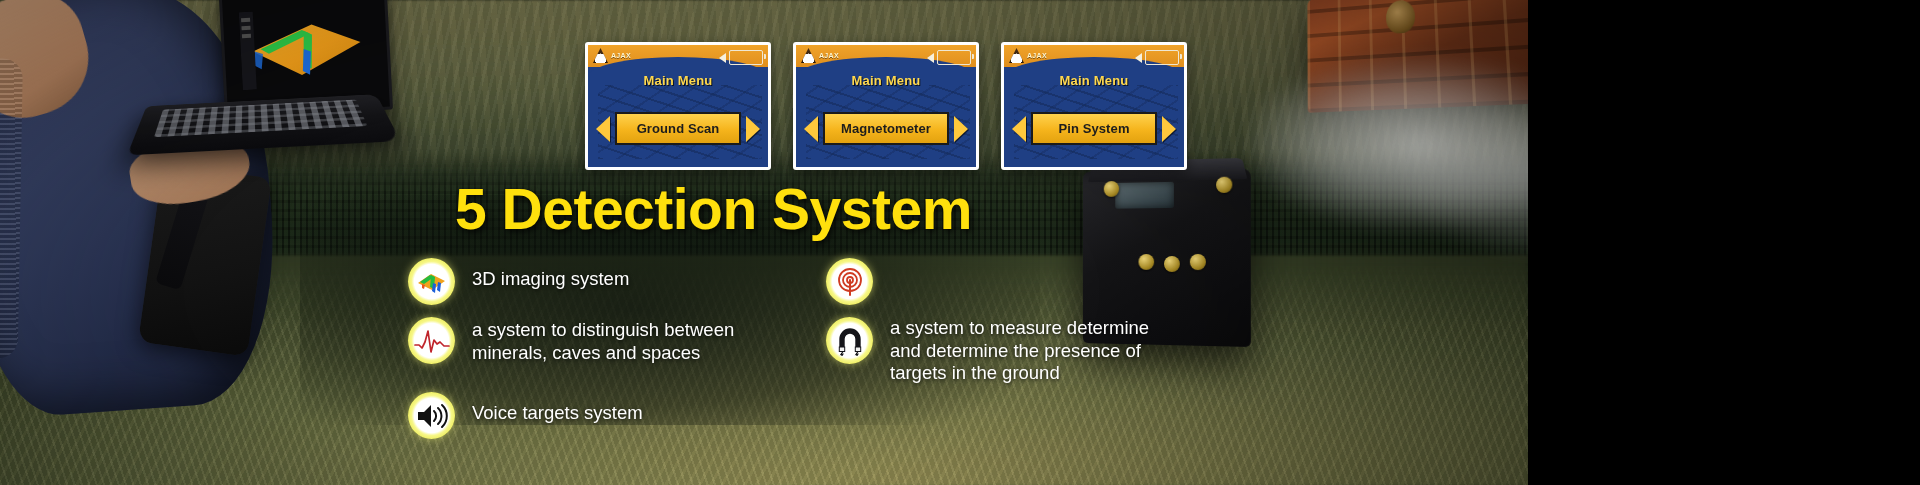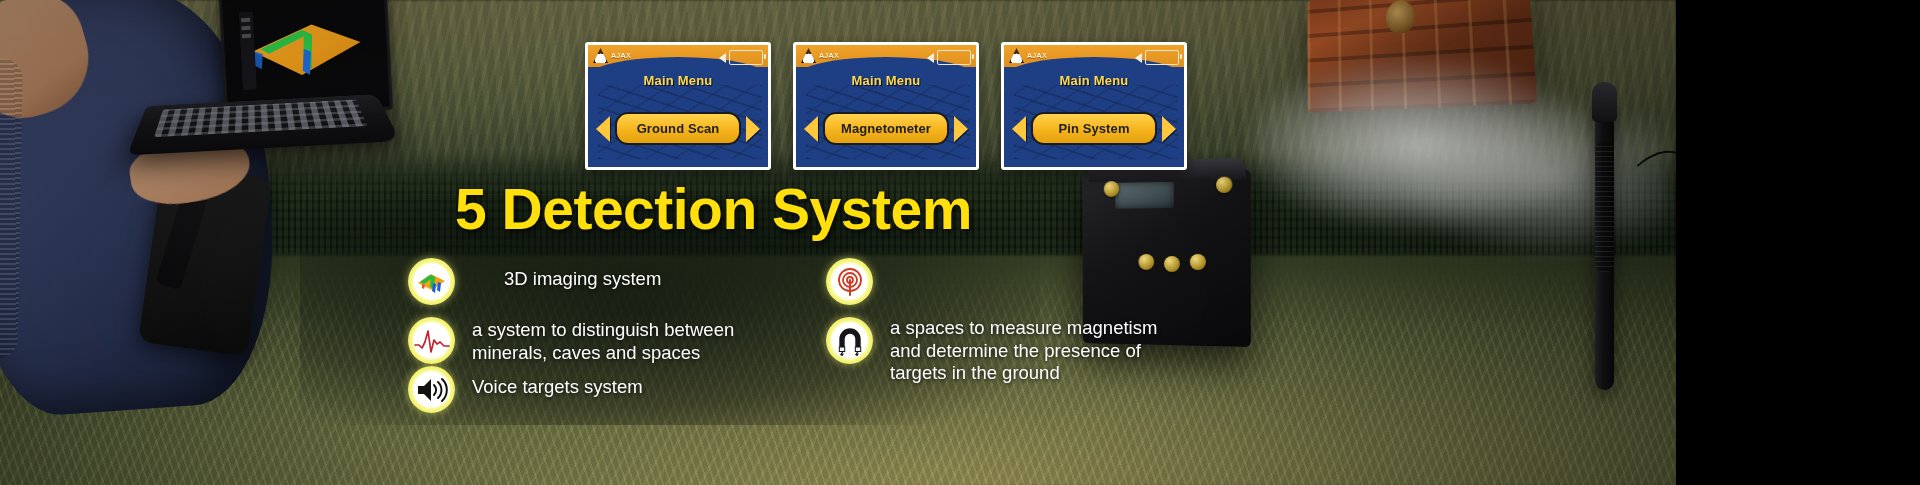--- a/index.html
+++ b/index.html
@@ -8,21 +8,21 @@
     padding: 0;
     background: #000;
   }
   body {
     font-family: "Liberation Sans", sans-serif;
   }
 
   
   #banner {
     position: relative;
-    width: 1676px;
+    width: 1528px;
     height: 485px;
     overflow: hidden;
     background: #b91c1c;
   }
 
   
   .bg-base {
     position: absolute;
     inset: 0;
     background:
@@ -450,21 +450,21 @@
     cursor: pointer;
   }
   .arrow.left  { border-right: 14px solid #ffc83c; }
   .arrow.right { border-left: 14px solid #ffc83c; }
   .option-pill {
     flex: 1;
     margin: 0 5px;
     height: 29px;
     background: linear-gradient(180deg, #ffd24d 0%, #f5b41c 55%, #e3a20f 100%);
     border: 2.5px solid #1a1a1a;
-    border-radius: 13px;
+    border-radius: 0;
     display: flex; align-items: center; justify-content: center;
     font-size: 13px;
     font-weight: bold;
     color: #1d1d1d;
     letter-spacing: .1px;
     cursor: pointer;
   }
 
   
   .headline {
@@ -513,22 +513,22 @@
     font-size: 18.5px;
     line-height: 1.22;
     text-shadow: 0 1px 4px rgba(0,0,0,.85);
     padding-top: 10px;
     white-space: pre-line;
   }
   .feature.two-line .feat-text { padding-top: 2px; }
   .feature.three-line .feat-text { padding-top: 0px; }
 
   
-  .feat-col.left  .feature:nth-child(1) { margin-bottom: 12px; gap: 32px; }
-  .feat-col.left  .feature:nth-child(2) { margin-bottom: 2px; }
+  .feat-col.left  .feature:nth-child(1) { margin-bottom: 12px; }
+  .feat-col.left  .feature:nth-child(2) { margin-bottom: 28px; }
   .feat-col.right .feature:nth-child(1) { margin-bottom: 12px; }
 </style>
 </head>
 <body>
 
 <div id="banner">
 
   <div class="bg-base"></div>
   <div class="bg-hills"></div>
   <div class="bg-hill-streaks"></div>
@@ -735,21 +735,21 @@
       <div class="feature three-line">
         <span class="feat-icon">
           <svg width="30" height="30" viewBox="0 0 30 30">
             <path d="M7,22 L7,13 A8,8 0 0 1 23,13 L23,22" fill="none" stroke="#15151a" stroke-width="5.4" stroke-linecap="butt"></path>
             <rect x="4.3" y="21" width="5.4" height="4.5" fill="#f2f2f2" stroke="#15151a" stroke-width="1"></rect>
             <rect x="20.3" y="21" width="5.4" height="4.5" fill="#f2f2f2" stroke="#15151a" stroke-width="1"></rect>
             <path d="M8,25.5 L6,28.5 L7.8,28.2 L6.4,30.5" fill="none" stroke="#15151a" stroke-width="1.2"></path>
             <path d="M23,25.5 L21,28.5 L22.8,28.2 L21.4,30.5" fill="none" stroke="#15151a" stroke-width="1.2"></path>
           </svg>
         </span>
-        <span class="feat-text">a spaces to measure magnetism
+        <span class="feat-text">a system to measure determine
 and determine the presence of
 targets in the ground</span>
       </div>
 
     </div>
   </div>
 
 </div>
 
 </body></html>

